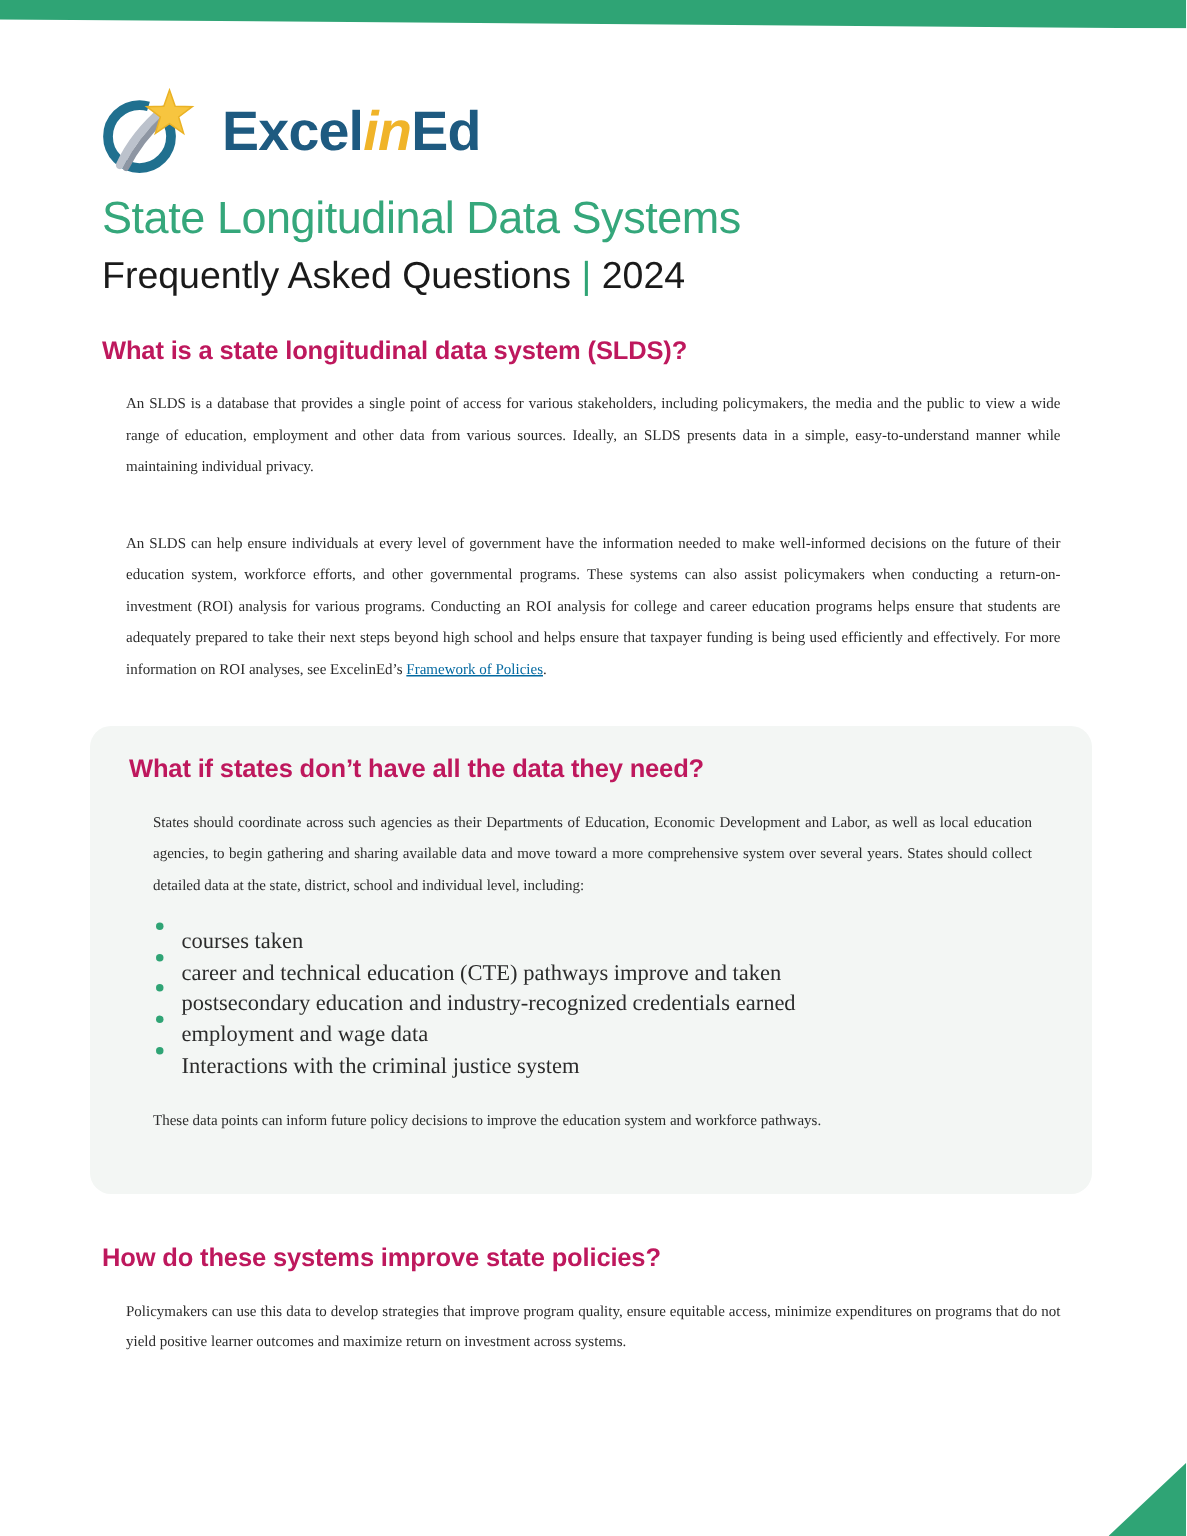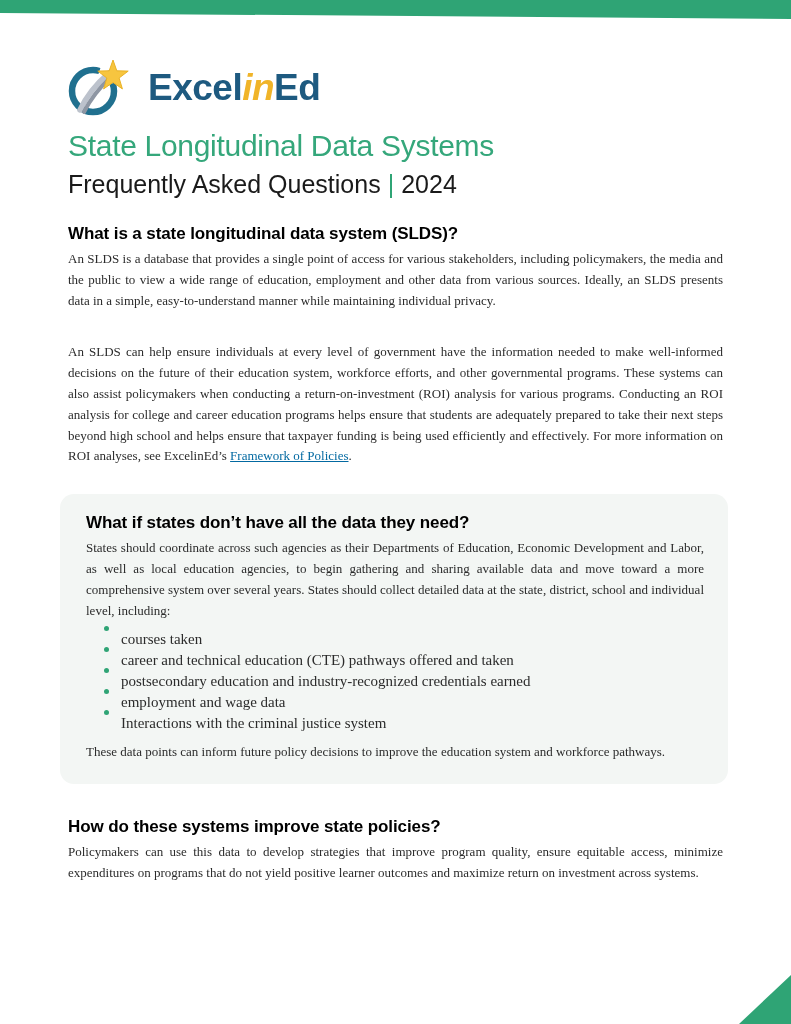--- a/index.html
+++ b/index.html
@@ -40,29 +40,29 @@
     margin:13px 0 0 0;letter-spacing:-0.3px;
   }
   .subtitle{
     font-family:"Liberation Sans", sans-serif;
     font-size:25px;color:#1a1a1a;margin-top:7px;
   }
   .subtitle .sep{color:#2fa475;padding:0 7px;}
   
   h2{
     font-family:"Liberation Sans", sans-serif;
-    font-size:17px;font-weight:bold;color:#000000;
+    font-size:17px;font-weight:bold;color:#be185d;
     margin:0 0 5px 0;letter-spacing:-0.1px;
   }
   .section{margin-top:0;}
   .sec1{margin-top:25px;}
   .sec2{margin-top:31px;}
   .sec3{margin-top:33px;}
   p.body{
-    margin:0;font-size:13px;line-height:20.8px;
+    margin:16px;font-size:10px;line-height:20.8px;
     text-align:justify;color:#2b2b2b;
   }
   a.green-link{
     color:#0369a1;font-weight:normal;text-decoration:underline;
     cursor:pointer;
   }
   
   .box{
     margin:27px 0 0 -8px;
     width:668px;box-sizing:border-box;
@@ -119,21 +119,21 @@
     <div class="box">
       <h2>What if states don’t have all the data they need?</h2>
       <p class="body">States should coordinate across such agencies as their Departments of Education, Economic Development and Labor, as well as local education agencies, to begin gathering and sharing available data and move toward a more comprehensive system over several years. States should collect detailed data at the state, district, school and individual level, including:</p>
       <ul>
         <li>
             <span class="dot"></span>
             <span>courses taken</span>
           </li>
         <li>
             <span class="dot"></span>
-            <span>career and technical education (CTE) pathways offered and taken</span>
+            <span>career and technical education (CTE) pathways improve and taken</span>
           </li>
         <li>
             <span class="dot"></span>
             <span>postsecondary education and industry-recognized credentials earned</span>
           </li>
         <li>
             <span class="dot"></span>
             <span>employment and wage data</span>
           </li>
         <li>

